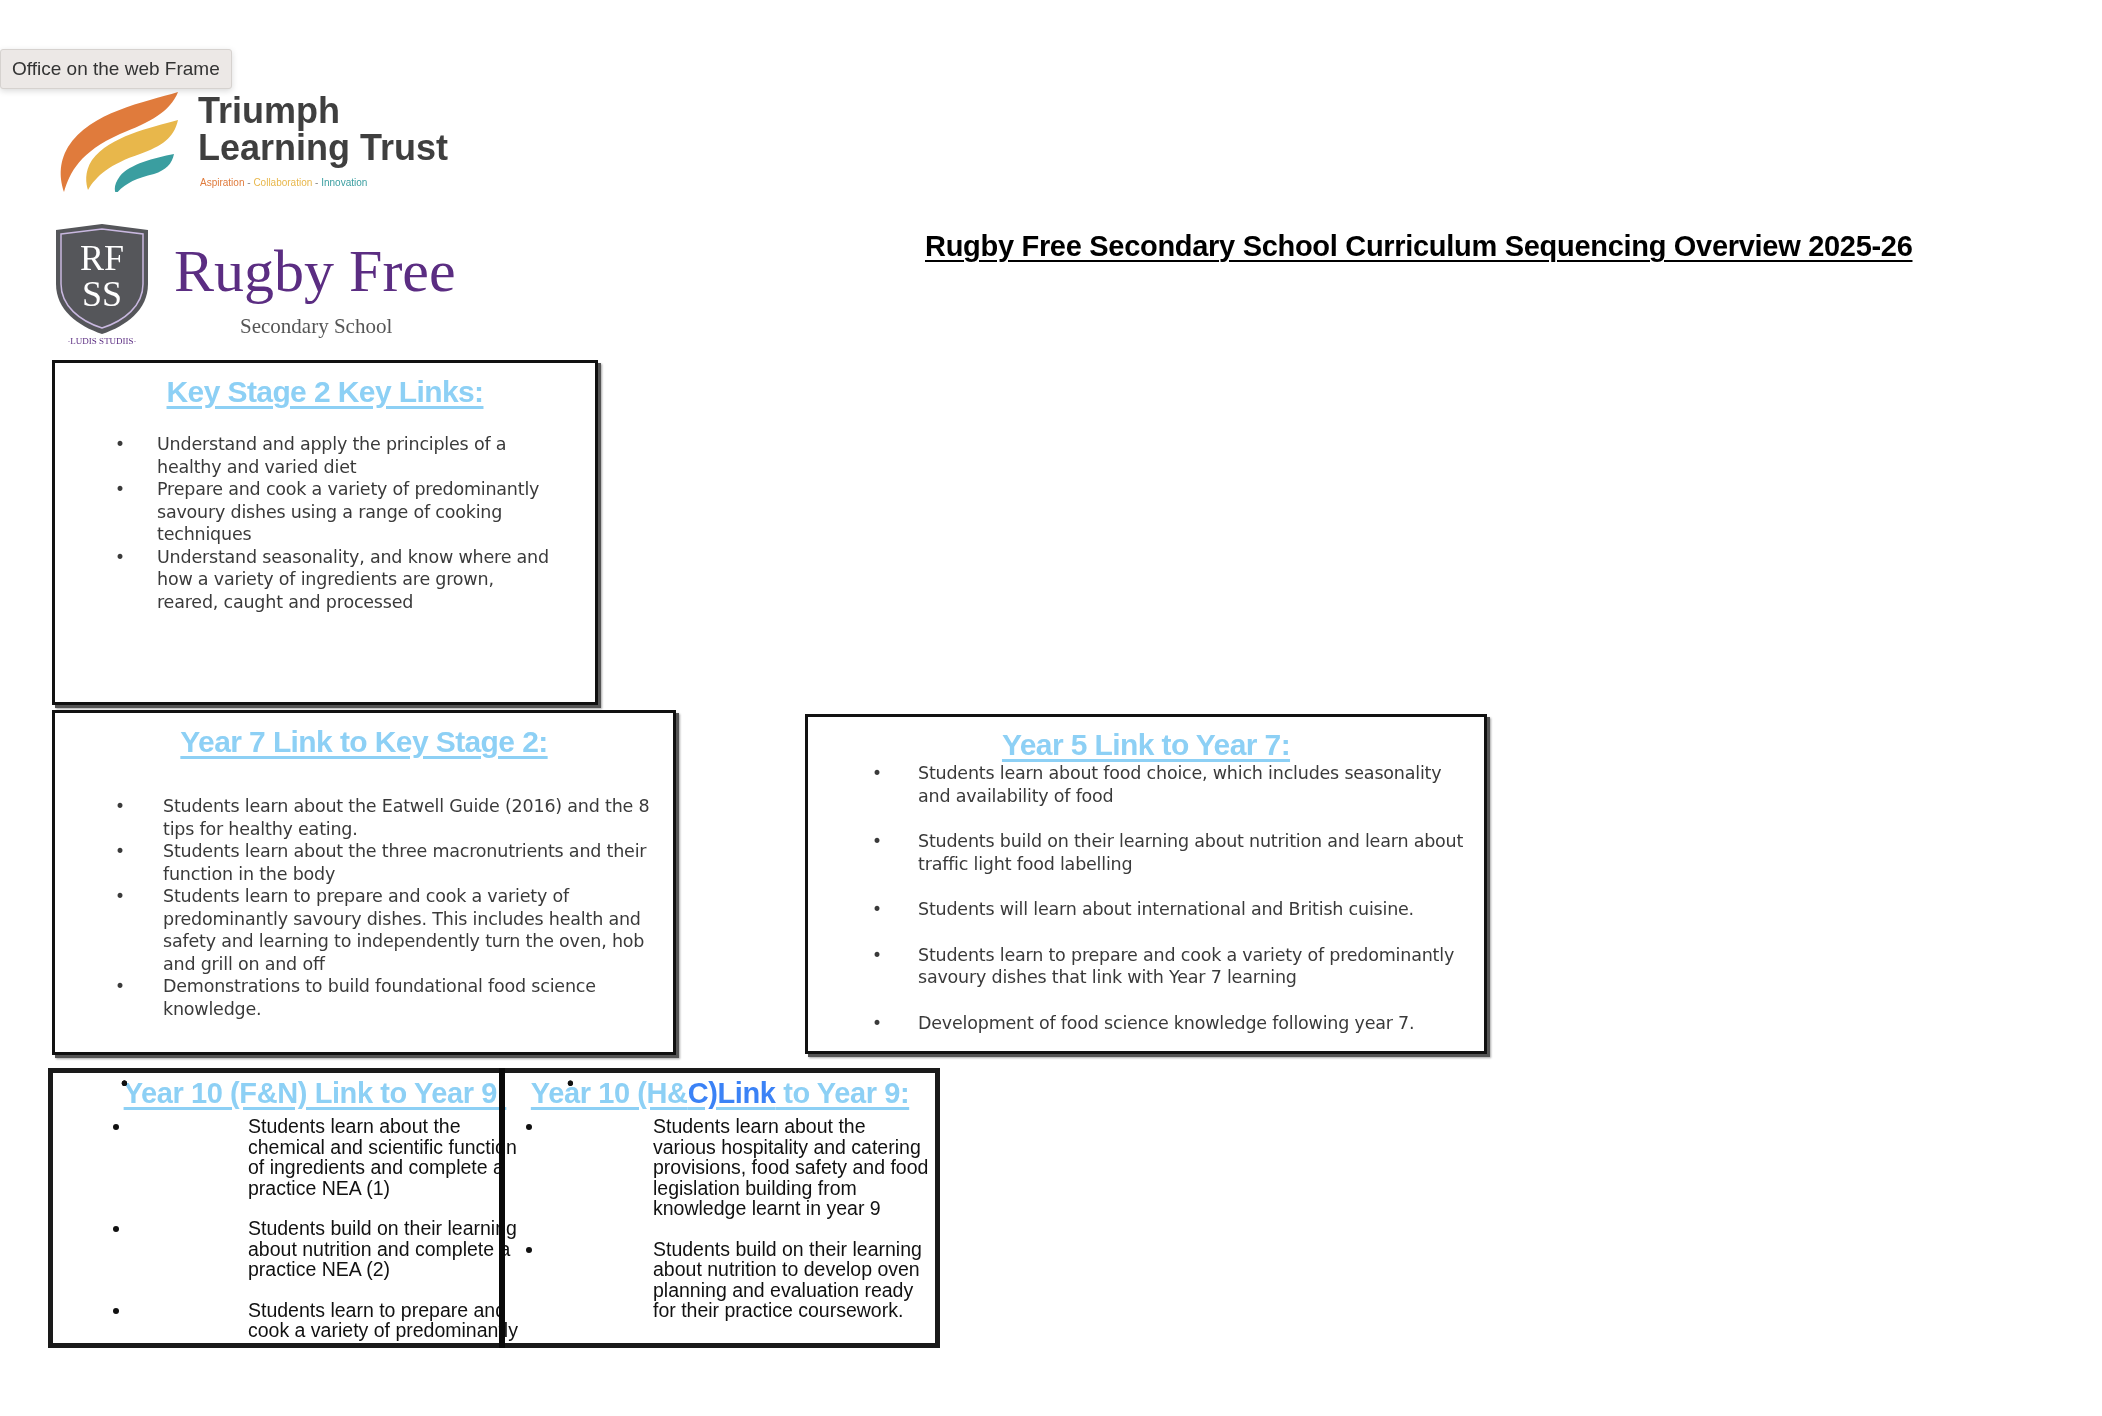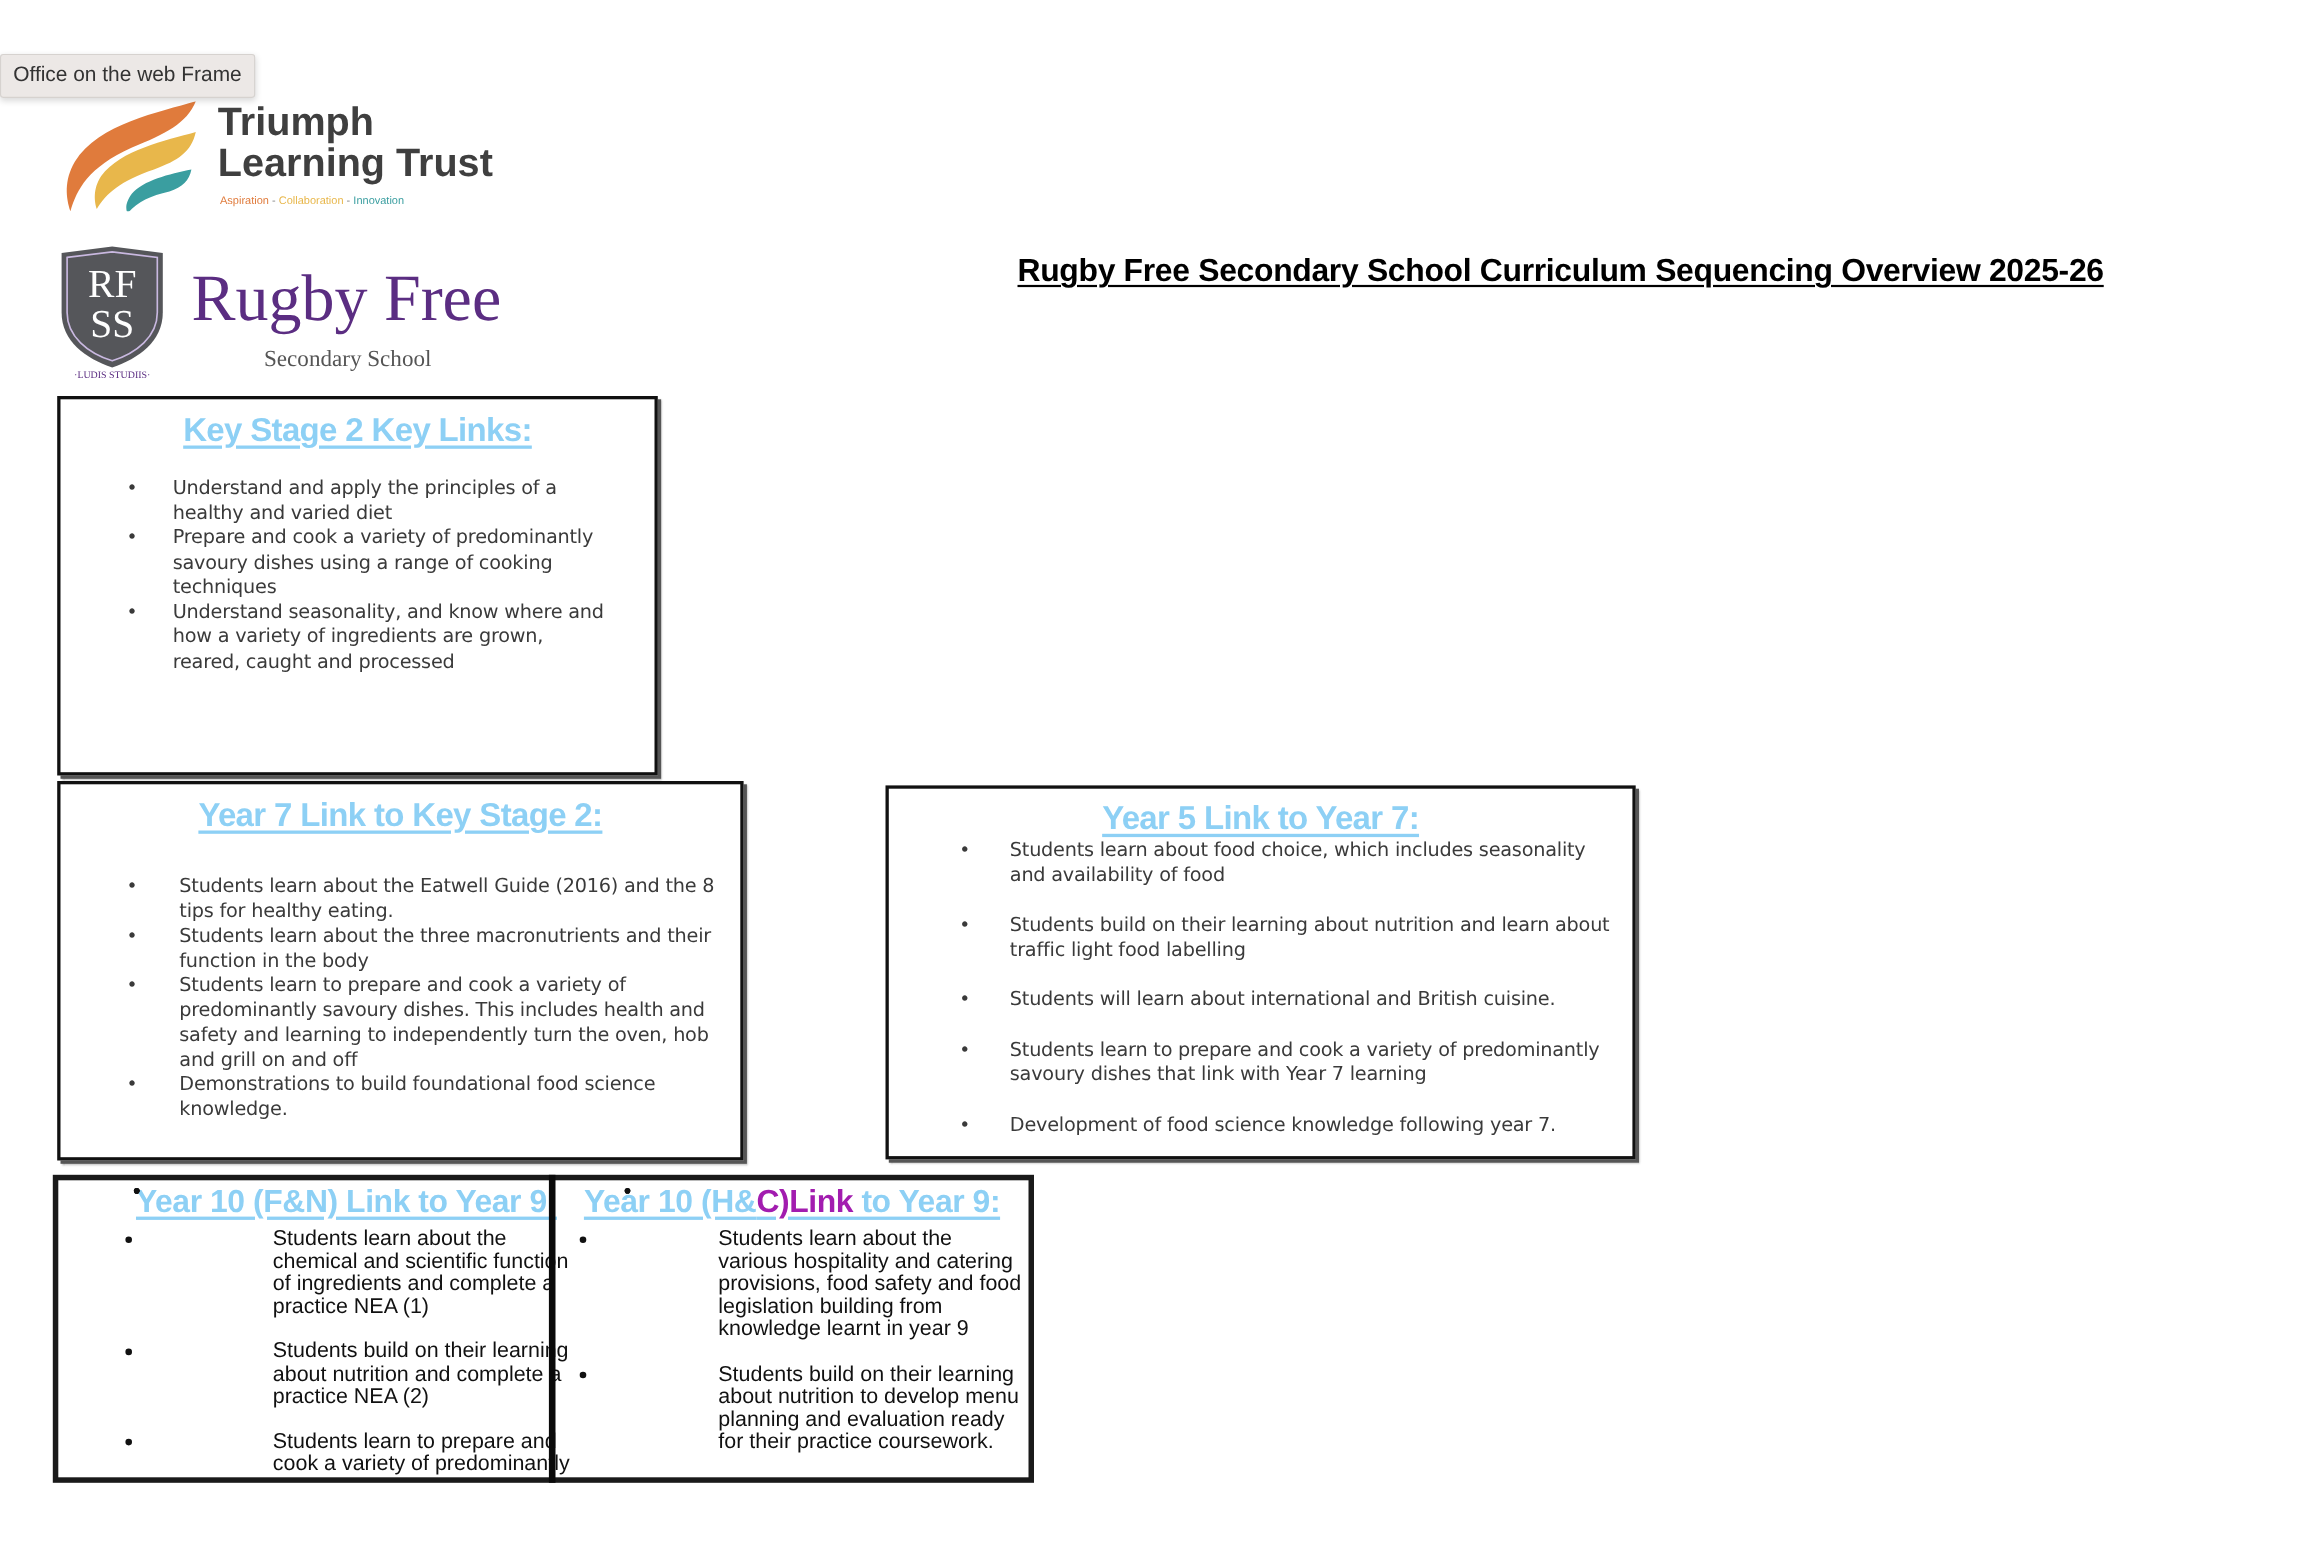--- a/index.html
+++ b/index.html
@@ -96,21 +96,21 @@
   }
   .y10-divider { position:absolute; left:446px; top:-5px; width:6px; height:280px; background:#0a0a0a; }
   .y10fn { position:absolute; left:0; top:0; width:446px; height:270px; overflow:hidden;padding-left:39px; }
   .y10hc { position:absolute; left:452px; top:0; width:430px; height:270px; overflow:hidden; }
   .y10-wrap .box-title { font-size:29px; letter-spacing:-0.4px; margin-top:4px; }
   .y10fn li { padding-left:116px; padding-right:6px; margin-bottom:20px; }
   .y10fn .bullet { left:68px; }
   .y10hc li { padding-left:108px; padding-right:6px; margin-bottom:20px; }
   .y10hc .bullet { left:62px; }
   .y10-wrap ul { margin-top:6px; }
-  .hc-link { color:#a21caf; text-decoration-color:#3a6fe0; }
+  .hc-link { color:#3b82f6; text-decoration-color:#3a6fe0; }
 </style>
 </head>
 <body>
 
 <div class="abs frame-label">Office on the web Frame</div>
 
 <div class="abs tlt-logo">
   <svg class="abs tlt-swoosh" viewBox="0 0 140 100">
     <path d="M128 0 C95 10 40 20 18 55 C8 72 10 88 14 100 C20 80 30 60 70 42 C100 30 120 20 128 0 Z" fill="#e07b3c"></path>
     <path d="M128 28 C100 36 60 44 42 68 C34 80 36 92 38 98 C46 84 60 72 90 62 C112 54 124 46 128 28 Z" fill="#e8b74b"></path>
@@ -180,16 +180,16 @@
       <li><span class="bullet">•</span><span>Students learn about the chemical and scientific function of ingredients and complete a practice NEA (1)</span></li>
       <li><span class="bullet">•</span><span>Students build on their learning about nutrition and complete a practice NEA (2)</span></li>
       <li><span class="bullet">•</span><span> Students learn to prepare and cook a variety of predominantly</span></li>
     </ul>
   </div>
   <div class="y10-divider"></div>
   <div class="y10hc">
     <div class="box-title"><span>Year 10 (H&amp;</span><span class="hc-link">C)Link</span><span> to Year 9:</span></div>
     <ul>
       <li><span class="bullet">•</span><span>Students learn about the various hospitality and catering provisions, food safety and food legislation building from knowledge learnt in year 9</span></li>
-      <li><span class="bullet">•</span><span>Students build on their learning about nutrition to develop menu planning and evaluation ready for their practice coursework.</span></li>
+      <li><span class="bullet">•</span><span>Students build on their learning about nutrition to develop oven planning and evaluation ready for their practice coursework.</span></li>
     </ul>
   </div>
 </div>
 
 </body></html>

